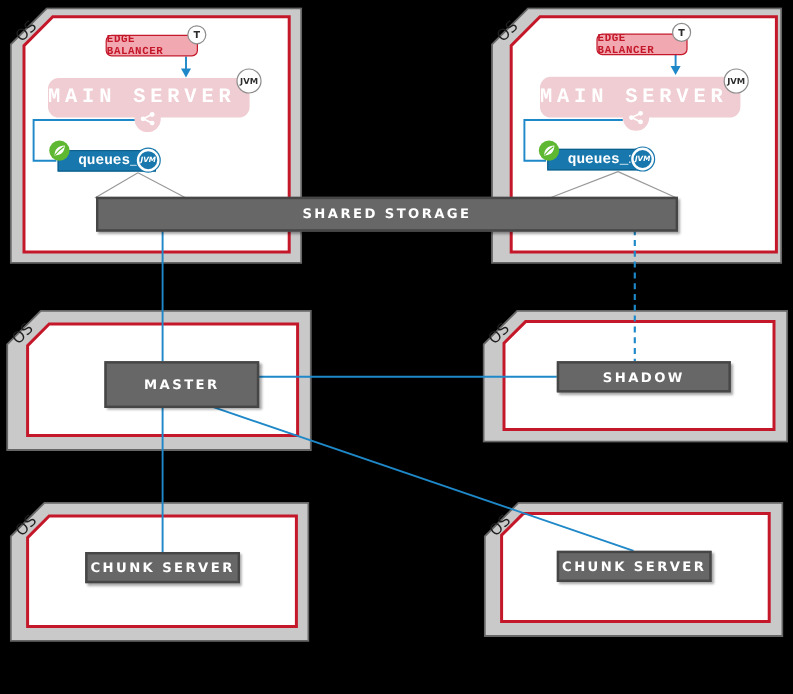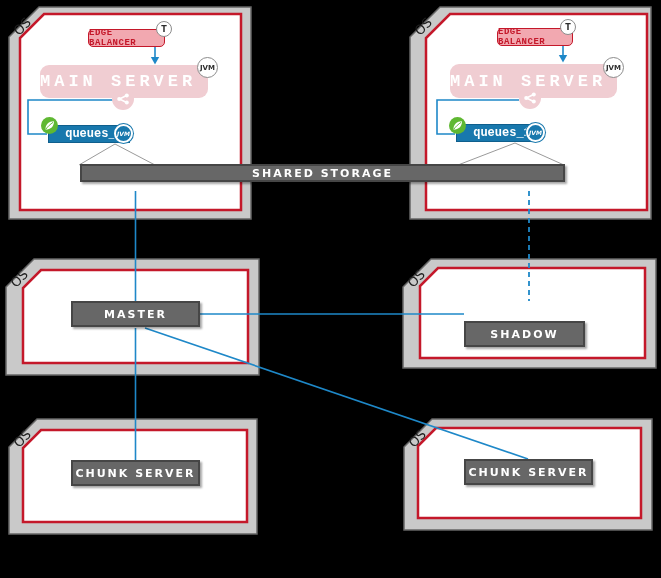--- a/index.html
+++ b/index.html
@@ -30,21 +30,21 @@
         display:flex;align-items:center;justify-content:center;}
   .queue{position:absolute;z-index:30;background:#1878ad;border:1px solid #0f5f8d;color:#fff;
         display:flex;align-items:center;justify-content:center;font-family:"Liberation Mono",monospace;
         font-weight:bold;font-size:12px;box-sizing:border-box;padding-left:10px;}
   .queue-jvm{position:absolute;z-index:34;background:#1878ad;border:2px solid #fff;border-radius:50%;
         color:#fff;display:flex;align-items:center;justify-content:center;font-weight:bold;
         font-style:italic;font-size:6px;font-family:"DejaVu Sans",sans-serif;box-sizing:border-box;
         box-shadow:0 0 0 1px #1878ad;}
   .spring{position:absolute;z-index:35;background:#5fb832;border-radius:50%;
         display:flex;align-items:center;justify-content:center;}
-  #shared-storage{position:absolute;z-index:36;left:80px;top:164px;width:485px;height:18px;align-items:center;}
+  #shared-storage{position:absolute;z-index:36;left:80px;top:164px;width:485px;height:29px;align-items:center;}
   #lines{position:absolute;left:0;top:0;z-index:20;pointer-events:none;}
 </style>
 </head>
 <body>
 
 <div id="canvas">
 
   <div class="osbox" style="left:8px;top:6px;width:244px;height:214px;">
     <svg width="244" height="214">
       <polygon points="31,1 243,1 243,213 1,213 1,31" fill="#c9c9c9" stroke="#666" stroke-width="1.5"></polygon>
@@ -188,24 +188,24 @@
     </svg>
   </div>
   <div class="queue-jvm" style="left:526px;top:123px;width:19px;height:19px;">
     <span>JVM</span>
   </div>
 
   <div id="shared-storage" class="node">
     <span>SHARED STORAGE</span>
   </div>
 
-  <div class="node" style="left:71px;top:301px;width:129px;height:26px;align-items:center;">
+  <div class="node" style="left:87px;top:301px;width:129px;height:39px;align-items:center;">
     <span>MASTER</span>
   </div>
-  <div class="node" style="left:464px;top:301px;width:121px;height:26px;margin-top:20px;">
+  <div class="node" style="left:464px;top:301px;width:145px;height:26px;">
     <span>SHADOW</span>
   </div>
   <div class="node" style="left:71px;top:460px;width:129px;height:26px;">
     <span>CHUNK SERVER</span>
   </div>
   <div class="node" style="left:464px;top:459px;width:129px;height:26px;">
     <span>CHUNK SERVER</span>
   </div>
 
 </div>

